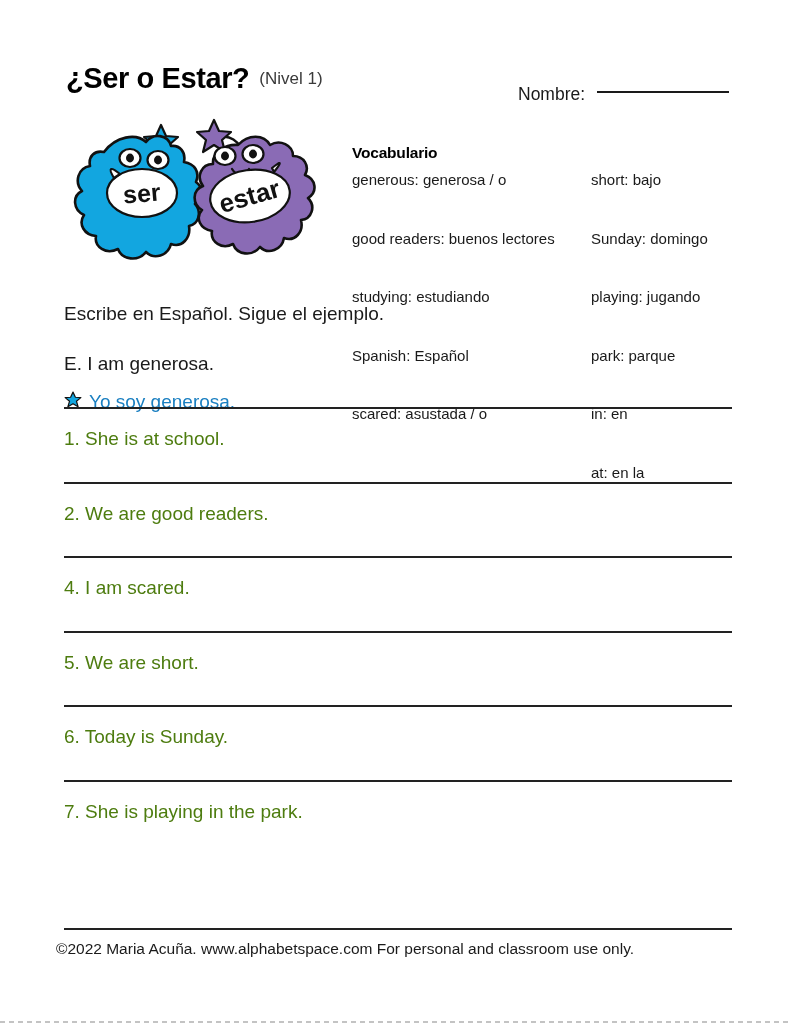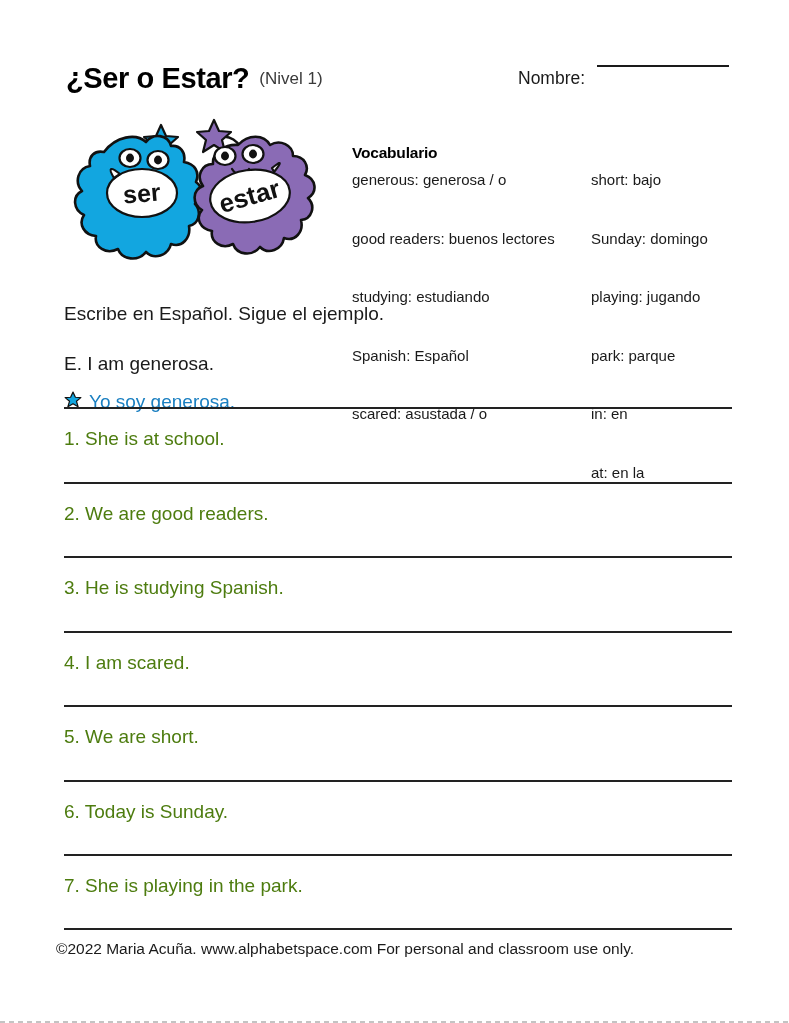--- a/index.html
+++ b/index.html
@@ -57,23 +57,23 @@
   }
   .title-level {
     font-size: 17px;
     color: #3a3a3a;
     margin-left: 10px;
     white-space: nowrap;
   }
   .name-wrap {
     position: absolute;
     left: 518px;
-    top: 6px;
-    display: flex;
-    align-items: flex-start;
+    top: 22px;
+    display: flex;
+    align-items: center;
   }
   .name-label {
     font-size: 17.5px;
     color: #1a1a1a;
     white-space: nowrap;
   }
   .name-blank {
     width: 132px;
     height: 0;
     border-bottom: 2px solid #1a1a1a;
@@ -319,24 +319,20 @@
     <div class="q-item">
       <div class="q-rule"></div>
       <div class="q-text">1. She is at school.</div>
     </div>
     <div class="q-item">
       <div class="q-rule"></div>
       <div class="q-text">2. We are good readers.</div>
     </div>
     <div class="q-item">
       <div class="q-rule"></div>
-      <div class="q-text">3. He is studying Spanish.</div>
-    </div>
-    <div class="q-item">
-      <div class="q-rule"></div>
       <div class="q-text">4. I am scared.</div>
     </div>
     <div class="q-item">
       <div class="q-rule"></div>
       <div class="q-text">5. We are short.</div>
     </div>
     <div class="q-item">
       <div class="q-rule"></div>
       <div class="q-text">6. Today is Sunday.</div>
     </div>

